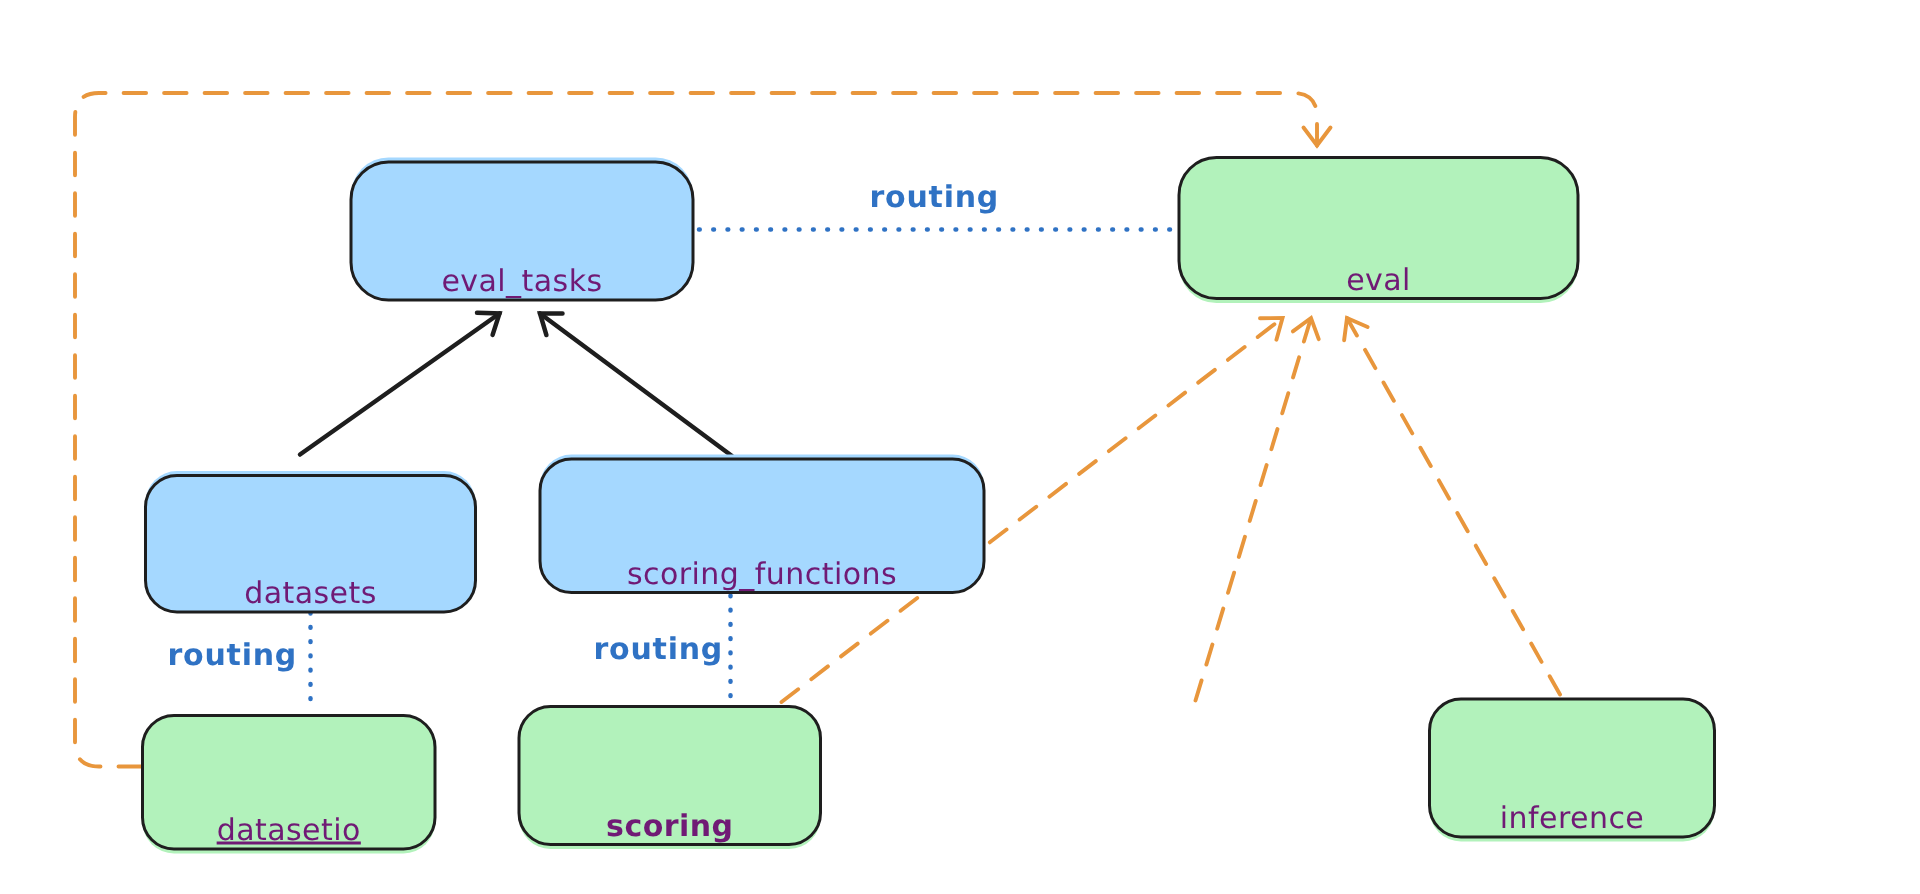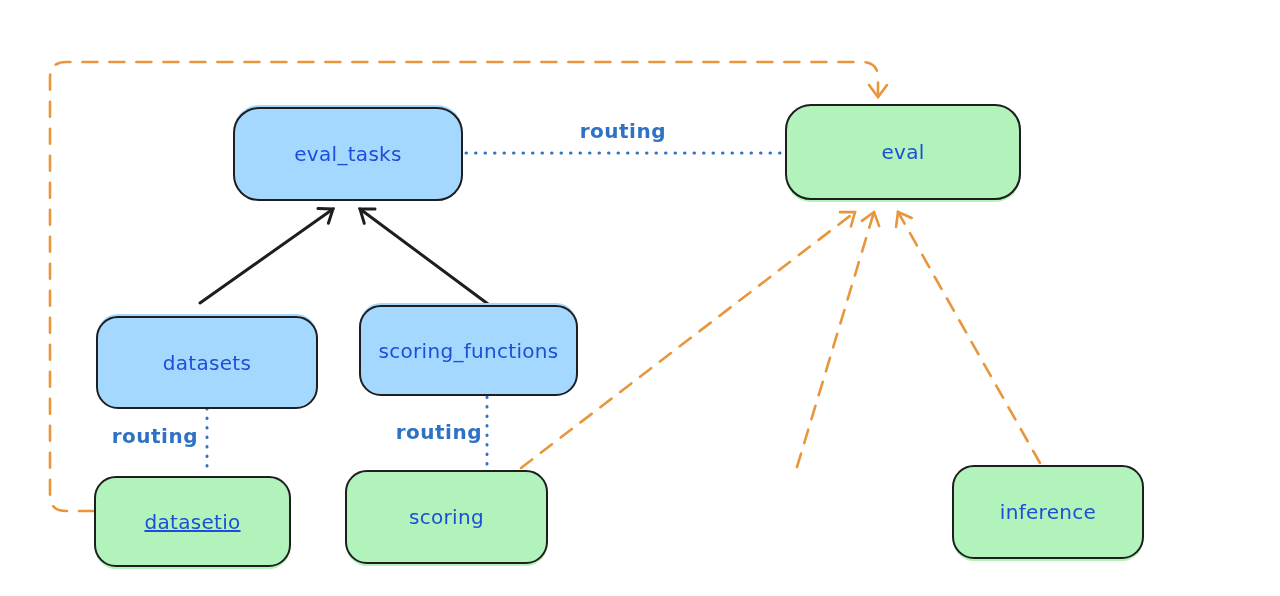--- a/index.html
+++ b/index.html
@@ -16,24 +16,24 @@
     left: 0; top: 0;
     width: 1280px; height: 596px;
     pointer-events: none;
   }
   .node {
     position: absolute;
     box-sizing: border-box;
     border: 2.5px solid #1e1e1e;
     border-radius: 22px;
     display: flex;
-    align-items: center;
+    align-items: flex-end;
     justify-content: center;
     font-size: 20px;
-    color: #1d4ed8;
+    color: #701a75;
     letter-spacing: 0.3px;
   }
   .node.blue  { background: #a5d8ff; box-shadow: 0 -3px 0 -1px #a5d8ff; }
   .node.green { background: #b2f2bb; box-shadow: 0 3px 0 -1px #b2f2bb; }
   .edge-label {
     position: absolute;
     color: #2f72c4;
     font-size: 20px;
     font-weight: 600;
     letter-spacing: 0.5px;
@@ -69,37 +69,37 @@
     <path d="M 521 468 L 855 212" fill="none" stroke="#e8963c" stroke-width="2.6" stroke-linecap="round" stroke-dasharray="14 11" marker-end="url(#arrow-orange)"></path>
     <path d="M 797 467 L 874 212" fill="none" stroke="#e8963c" stroke-width="2.6" stroke-linecap="round" stroke-dasharray="14 11" marker-end="url(#arrow-orange)"></path>
     <path d="M 1040 463 L 898 212" fill="none" stroke="#e8963c" stroke-width="2.6" stroke-linecap="round" stroke-dasharray="14 11" marker-end="url(#arrow-orange)"></path>
     <path d="M 94 511 L 66 511 Q 50 511 50 495 L 50 78 Q 50 62 66 62 L 862 62 Q 878 62 878 78 L 878 97" fill="none" stroke="#e8963c" stroke-width="2.6" stroke-linecap="round" stroke-dasharray="15 12" marker-end="url(#arrow-orange)"></path>
   </svg>
 
   <div class="node blue" style="left:233px; top:107px; width:230px; height:94px; border-radius:26px;">
     <span>eval_tasks</span>
   </div>
 
-  <div class="node green" style="left:785px; top:104px; width:236px; height:96px; border-radius:26px;">
+  <div class="node green" style="left:785px; top:104px; width:268px; height:96px; border-radius:26px;">
     <span>eval</span>
   </div>
 
   <div class="node blue" style="left:96px; top:316px; width:222px; height:93px;">
     <span>datasets</span>
   </div>
 
-  <div class="node blue" style="left:359px; top:305px; width:219px; height:91px;">
+  <div class="node blue" style="left:359px; top:305px; width:298px; height:91px;">
     <span>scoring_functions</span>
   </div>
 
   <div class="node green" style="left:94px; top:476px; width:197px; height:91px;text-decoration:underline;">
     <span>datasetio</span>
   </div>
 
-  <div class="node green" style="left:345px; top:470px; width:203px; height:94px;">
+  <div class="node green" style="left:345px; top:470px; width:203px; height:94px;font-weight:bold;">
     <span>scoring</span>
   </div>
 
 
   <div class="node green" style="left:952px; top:465px; width:192px; height:94px;">
     <span>inference</span>
   </div>
 
   <div class="edge-label" style="left:570px; top:119px; width:96px;">routing</div>
 

